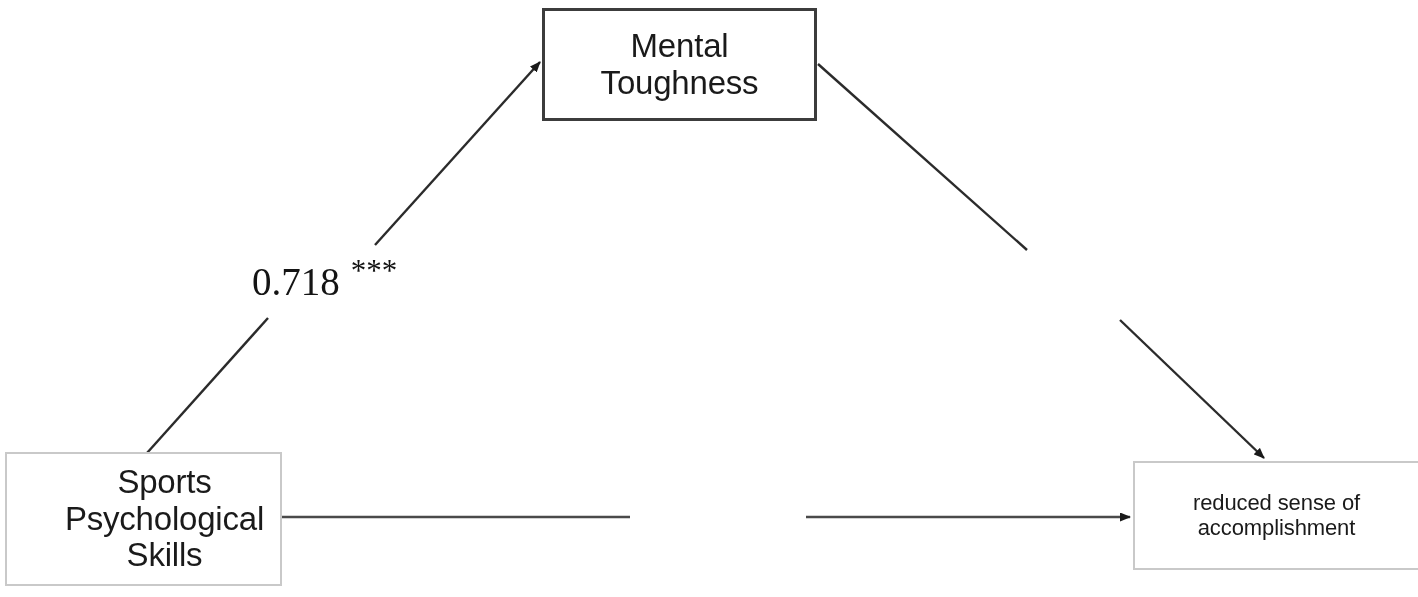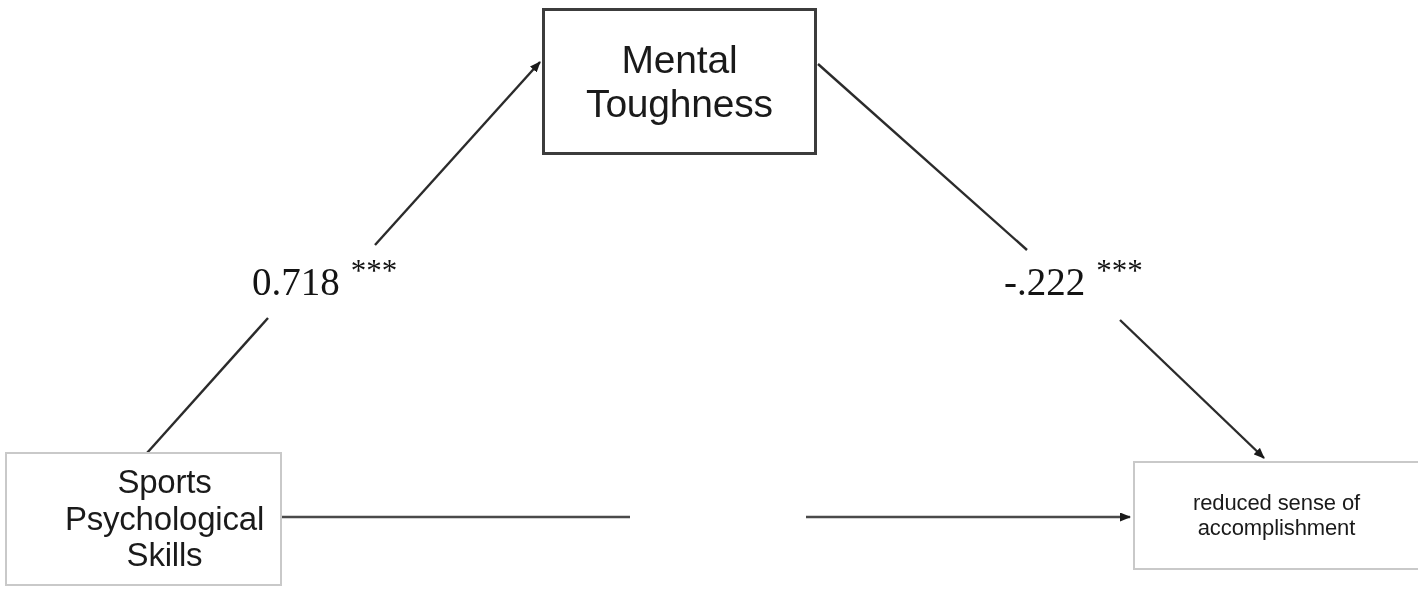--- a/index.html
+++ b/index.html
@@ -43,23 +43,23 @@
     display: block;
     white-space: pre-line;
     line-height: 1.12;
   }
 
   
   #node-mediator {
     left: 542px;
     top: 8px;
     width: 275px;
-    height: 147px;
+    height: 113px;
     border: 3px solid #3c3c3c;
-    font-size: 39px;
+    font-size: 33px;
     letter-spacing: -0.2px;
   }
 
   
   #node-predictor {
     left: 5px;
     top: 452px;
     width: 277px;
     height: 134px;
     border: 2px solid #c9c9c9;
@@ -147,18 +147,15 @@
 
   <div class="node" id="node-outcome">
     <span class="node-label">reduced sense of
 accomplishment</span>
   </div>
 
   <div class="coef" id="coef-a">
     <span class="val">0.718</span><span class="gap"></span><span class="stars">***</span>
   </div>
 
-  <div class="coef" id="coef-b">
-    <span class="val">-.222</span><span class="gap"></span><span class="stars">***</span>
-  </div>
 
 
 </div>
 
 </body></html>

